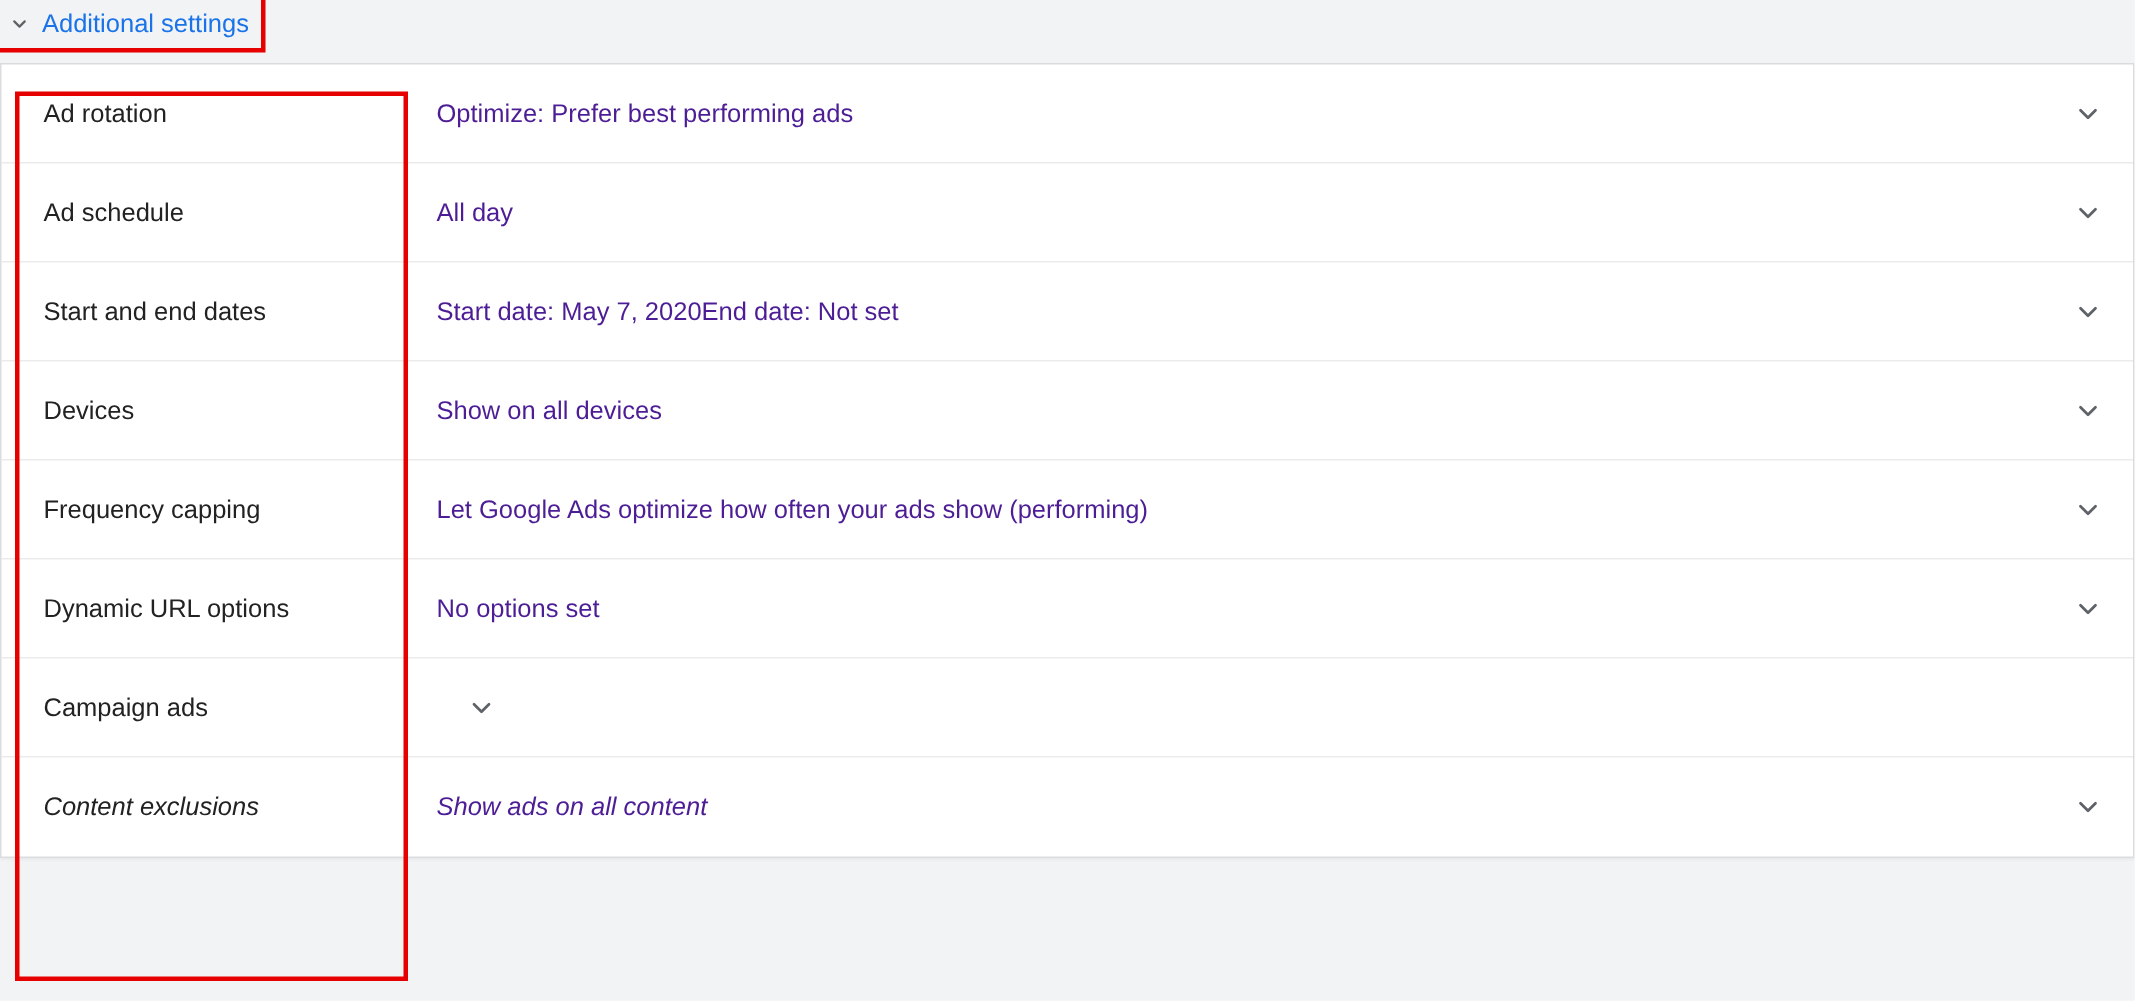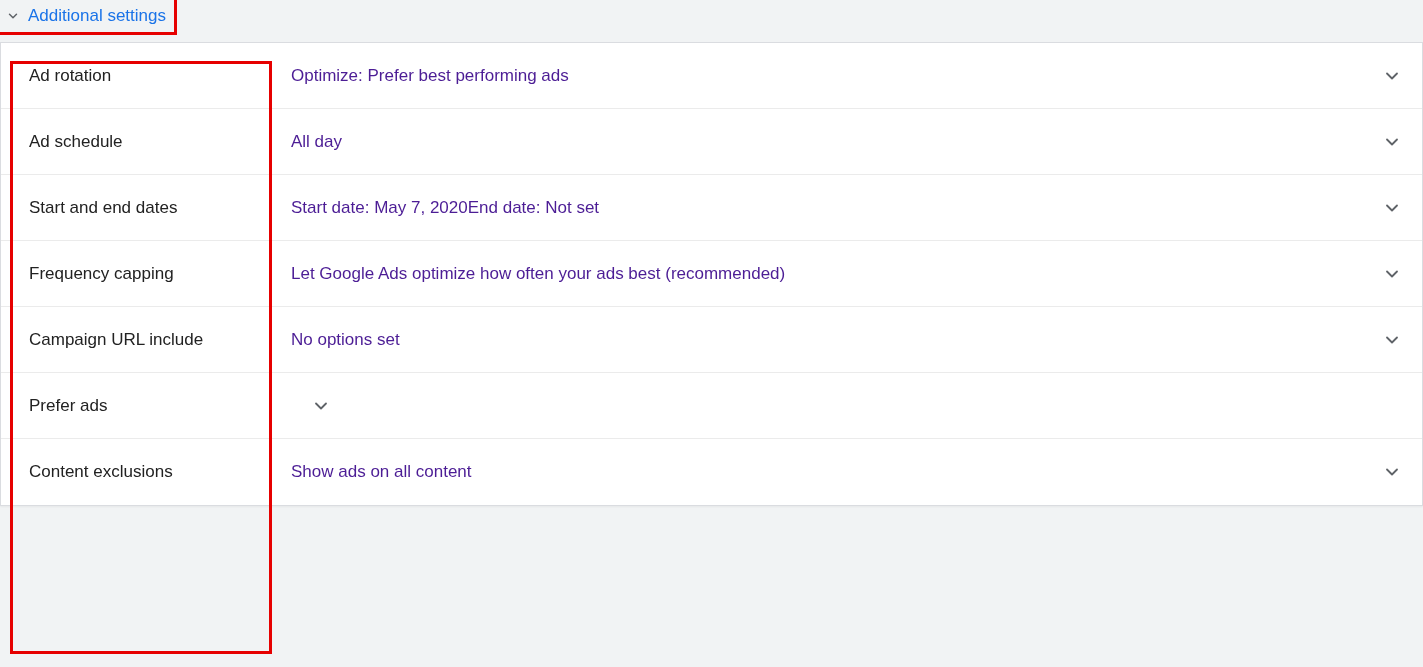--- a/index.html
+++ b/index.html
@@ -33,21 +33,21 @@
     border: 1px solid #dadce0;
     box-shadow: 0 1px 2px rgba(0,0,0,0.05);
   }
   .row {
     display: flex;
     align-items: center;
     border-bottom: 1px solid #ebebeb;
     min-height: 66px;
     cursor: pointer;
   }
-  .row:last-child { border-bottom: none; }
+  .row:last-child { border-bottom: none; font-style: italic; }
   .row-label {
     flex: 0 0 290px;
     padding: 20px 10px 20px 28px;
     font-size: 17px;
     color: #222;
   }
   .row-value {
     flex: 1 1 auto;
     font-size: 17px;
     color: #4c1d95;
@@ -128,47 +128,58 @@
           <span>End date: Not set</span>
         </div>
       </div>
       <div class="row-chevron">
         <svg width="20" height="20" viewBox="0 0 24 24" fill="none" stroke="#5f6368" stroke-width="2.2" stroke-linecap="round" stroke-linejoin="round">
             <polyline points="6 9 12 15 18 9"></polyline>
           </svg>
       </div>
     </div>
 
-
     <div class="row">
-      <div class="row-label">Frequency capping</div>
+      <div class="row-label">Devices</div>
       <div class="row-value">
-          <span>Let Google Ads optimize how often your ads best (recommended)</span>
+          <span>Show on all devices</span>
         </div>
       <div class="row-chevron">
         <svg width="20" height="20" viewBox="0 0 24 24" fill="none" stroke="#5f6368" stroke-width="2.2" stroke-linecap="round" stroke-linejoin="round">
             <polyline points="6 9 12 15 18 9"></polyline>
           </svg>
       </div>
     </div>
 
     <div class="row">
-      <div class="row-label">Campaign URL include</div>
+      <div class="row-label">Frequency capping</div>
+      <div class="row-value">
+          <span>Let Google Ads optimize how often your ads show (performing)</span>
+        </div>
+      <div class="row-chevron">
+        <svg width="20" height="20" viewBox="0 0 24 24" fill="none" stroke="#5f6368" stroke-width="2.2" stroke-linecap="round" stroke-linejoin="round">
+            <polyline points="6 9 12 15 18 9"></polyline>
+          </svg>
+      </div>
+    </div>
+
+    <div class="row">
+      <div class="row-label">Dynamic URL options</div>
       <div class="row-value">
           <span>No options set</span>
         </div>
       <div class="row-chevron">
         <svg width="20" height="20" viewBox="0 0 24 24" fill="none" stroke="#5f6368" stroke-width="2.2" stroke-linecap="round" stroke-linejoin="round">
             <polyline points="6 9 12 15 18 9"></polyline>
           </svg>
       </div>
     </div>
 
     <div class="row">
-      <div class="row-label">Prefer ads</div>
+      <div class="row-label">Campaign ads</div>
       <div class="row-chevron">
         <svg width="20" height="20" viewBox="0 0 24 24" fill="none" stroke="#5f6368" stroke-width="2.2" stroke-linecap="round" stroke-linejoin="round">
             <polyline points="6 9 12 15 18 9"></polyline>
           </svg>
       </div>
     </div>
 
 
     <div class="row">
       <div class="row-label">Content exclusions</div>

